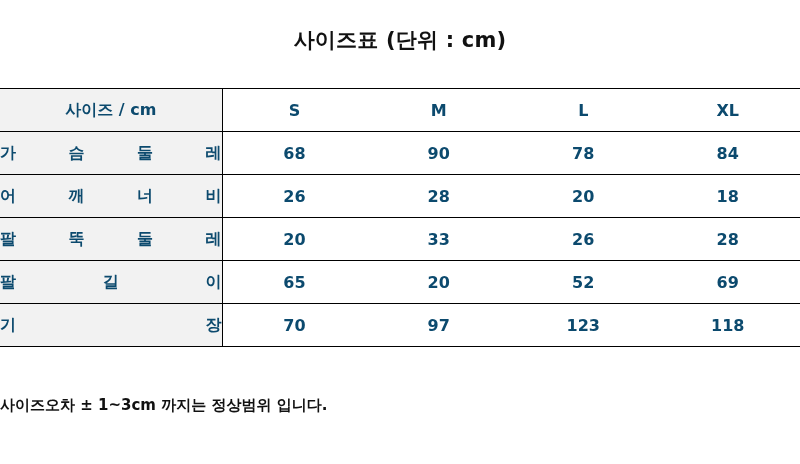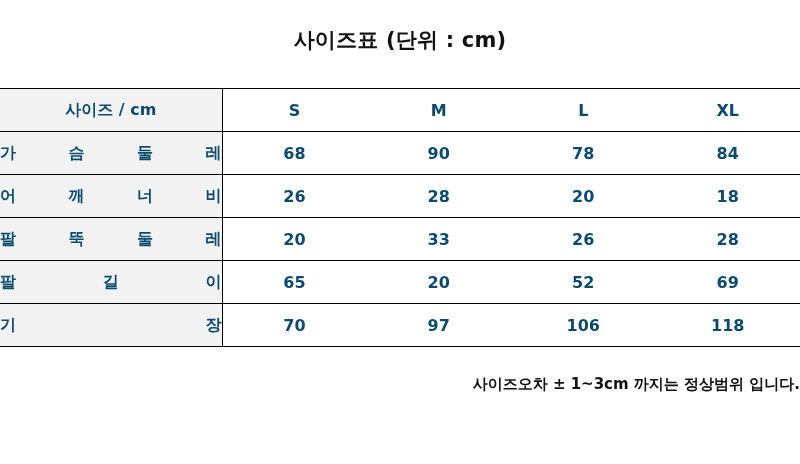--- a/index.html
+++ b/index.html
@@ -78,25 +78,25 @@
     font-weight: normal;
     margin-left: 10px;
   }
   td.head-val {
     text-align: center;
     background: #ffffff;
     font-size: 17px;
     font-weight: bold;
   }
   .footnote {
-    text-align: right;
+    text-align: left;
     font-size: 15px;
     font-weight: bold;
     color: #111111;
-    margin-top: 28px;
+    margin-top: 49px;
   }
 </style>
 </head>
 <body>
 
 <div class="page">
 
   <div class="title">사이즈표 (단위 : cm)</div>
 
   <div class="table-wrap">
@@ -178,21 +178,21 @@
 
         <tr>
           <td class="label-cell">
             <div class="label-spread">
               <span>기</span>
               <span>장</span>
             </div>
           </td>
           <td class="val-cell">70</td>
           <td class="val-cell">97</td>
-          <td class="val-cell">106</td>
+          <td class="val-cell">123</td>
           <td class="val-cell">118</td>
         </tr>
       </tbody>
     </table>
   </div>
 
   <div class="footnote">사이즈오차 ± 1~3cm 까지는 정상범위 입니다.</div>
 
 </div>
 

